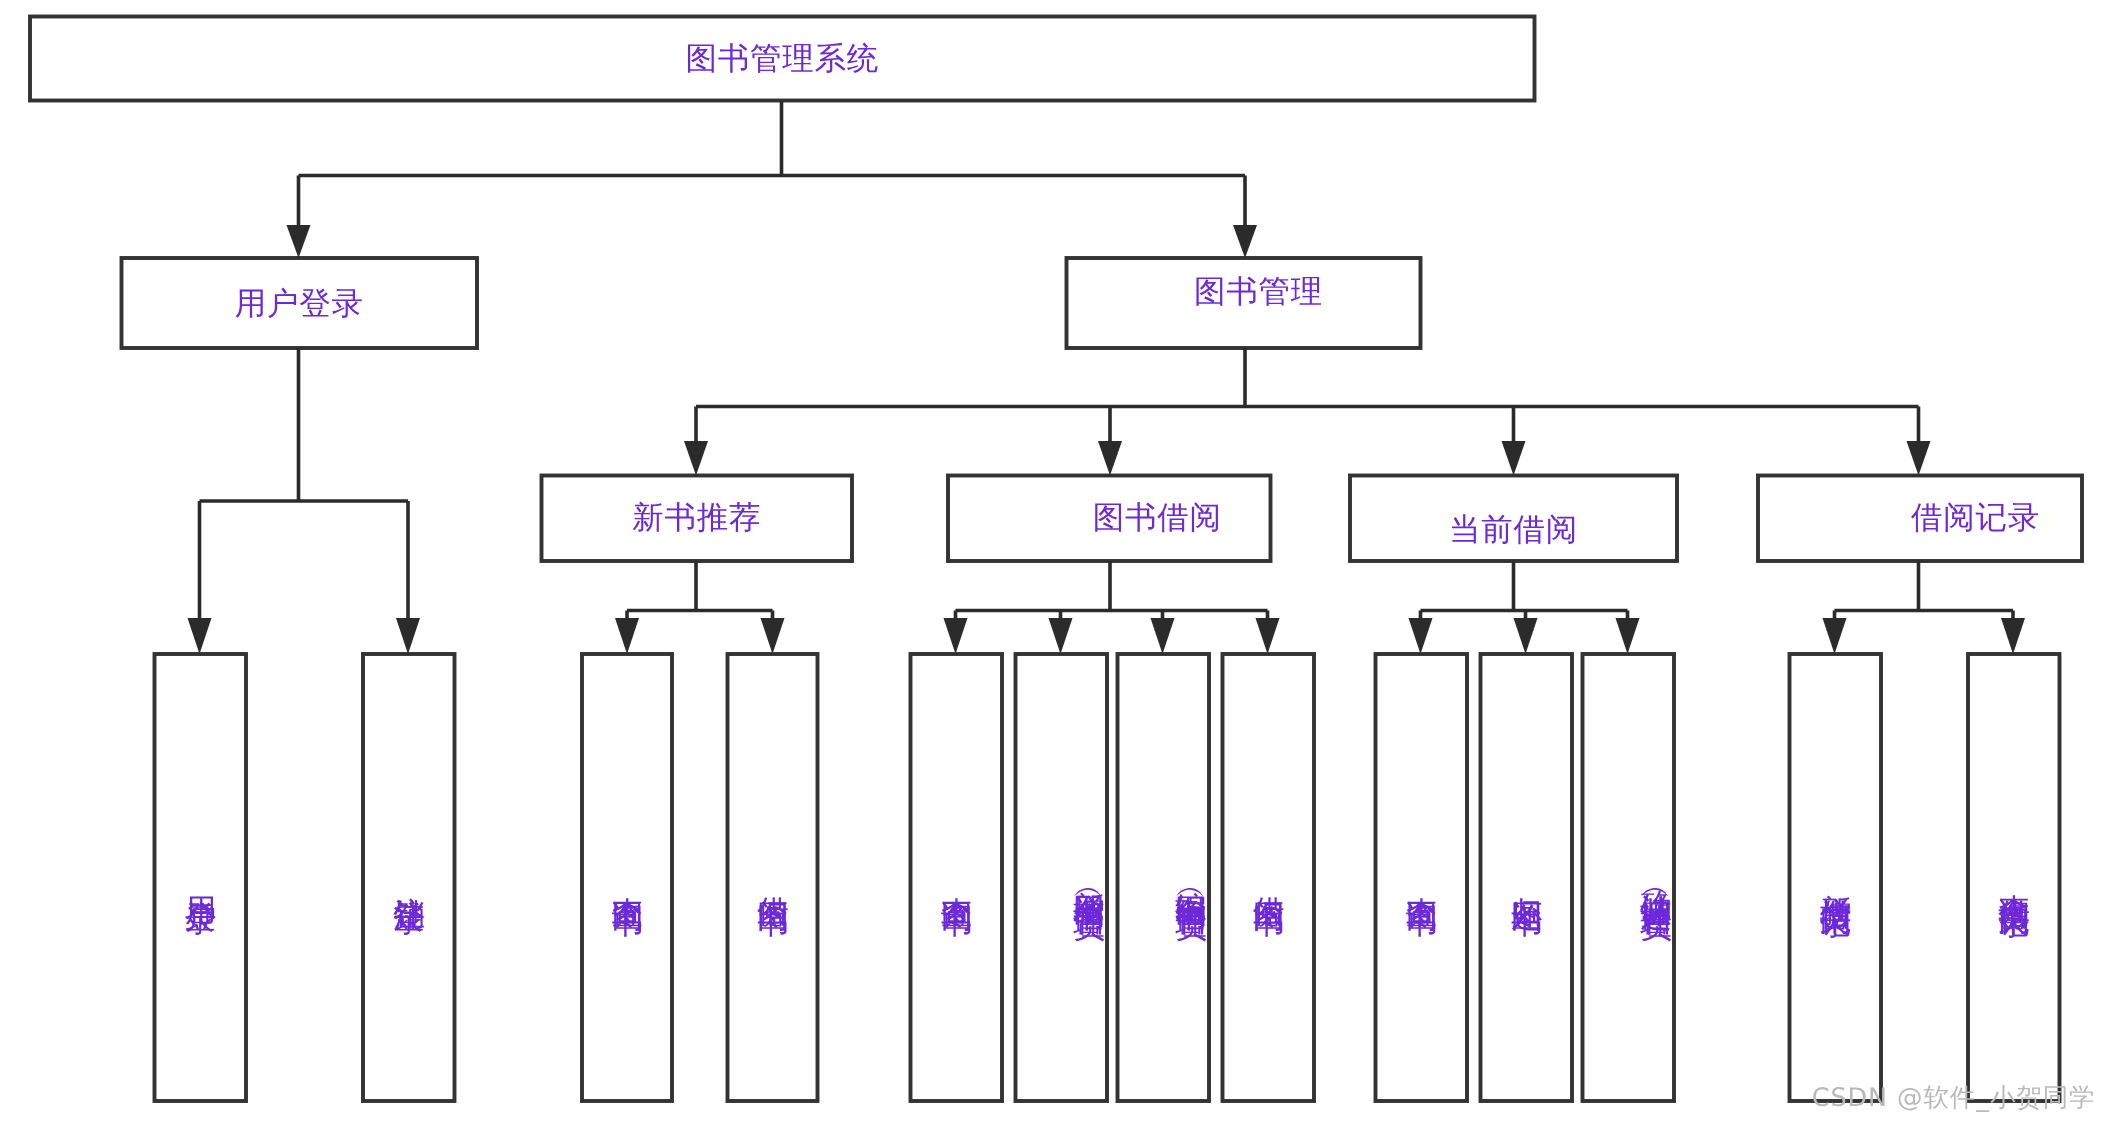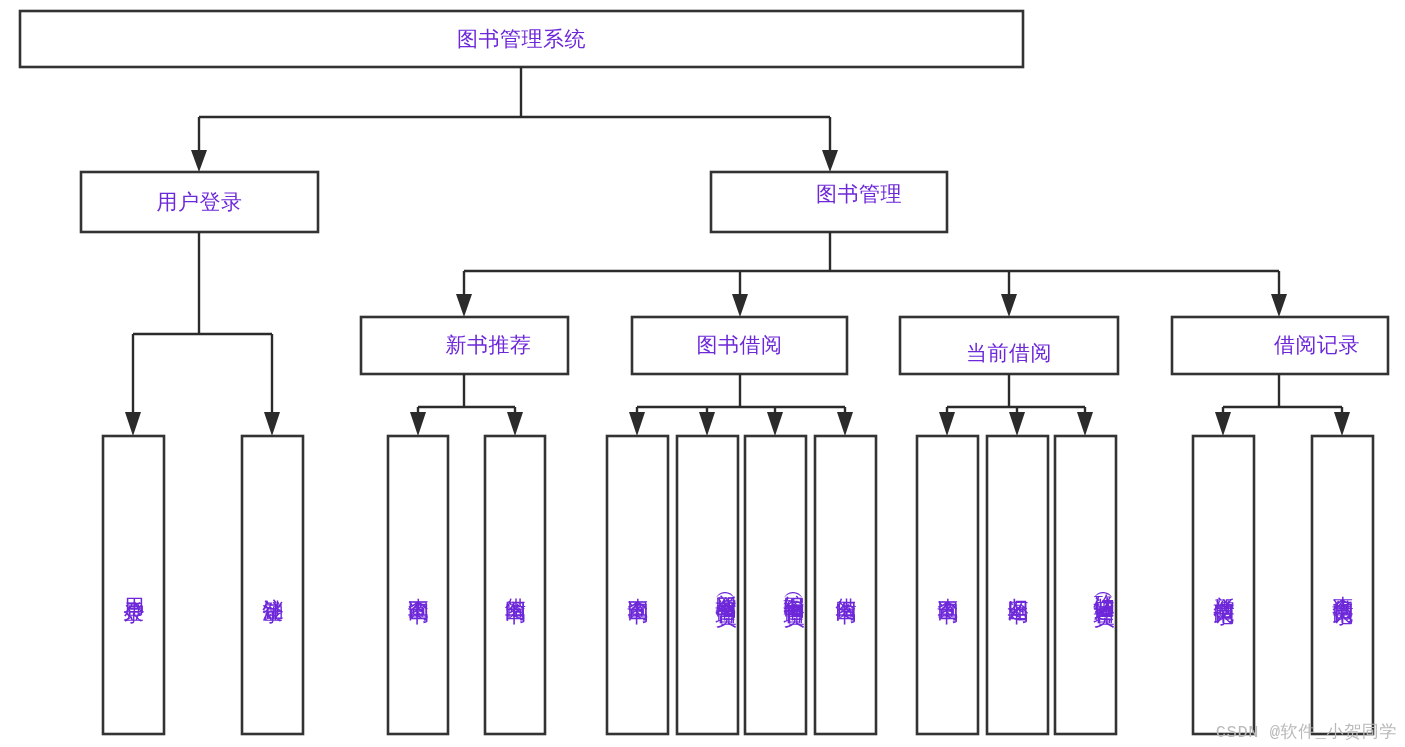--- a/index.html
+++ b/index.html
@@ -66,21 +66,20 @@
   }
   .watermark {
     position: absolute;
     right: 8px;
     bottom: 4px;
     font-size: 17px;
     color: #b9b9b9;
     letter-spacing: 0.6px;
     user-select: none;
     white-space: nowrap;
-    font-family: Liberation Mono, monospace;
   }
 </style>
 </head>
 <body>
 
 <div id="diagram-root">
 
   <svg class="flow" viewBox="0 0 1405 747">
 
     <rect class="node-box" x="20" y="11" width="1003" height="56"></rect>
@@ -167,24 +166,24 @@
     <path class="conn" d="M1223,407 L1342,407"></path>
     <path class="conn" d="M1223,407 L1223,420"></path>
     <polygon class="arrow-head" points="1215,412 1231,412 1223,436"></polygon>
     <path class="conn" d="M1342,407 L1342,420"></path>
     <polygon class="arrow-head" points="1334,412 1350,412 1342,436"></polygon>
   </svg>
 
   <div class="node-label" style="left:20px; top:11px; width:1003px; height:56px;">图书管理系统</div>
 
   <div class="node-label" style="left:81px; top:172px; width:237px; height:60px;">用户登录</div>
-  <div class="node-label" style="left:741px; top:172px; width:236px; height:44px;">图书管理</div>
-
-  <div class="node-label" style="left:361px; top:317px; width:207px; height:57px;padding-left:24px;">新书推荐</div>
-  <div class="node-label" style="left:632px; top:317px; width:215px; height:57px;">图书借阅</div>
+  <div class="node-label" style="left:721px; top:172px; width:236px; height:44px;">图书管理</div>
+
+  <div class="node-label" style="left:361px; top:317px; width:207px; height:57px;">新书推荐</div>
+  <div class="node-label" style="left:664px; top:317px; width:215px; height:57px;">图书借阅</div>
   <div class="node-label" style="left:900px; top:317px; width:218px; height:73px;">当前借阅</div>
   <div class="node-label" style="left:1209px; top:317px; width:216px; height:57px;">借阅记录</div>
 
   <div class="node-label vertical short" style="left:103px; top:436px; width:61px; height:298px;">用户登录</div>
   <div class="node-label vertical short" style="left:242px; top:436px; width:61px; height:298px;">注销登录</div>
 
   <div class="node-label vertical short" style="left:388px; top:436px; width:60px; height:298px;">查询图书</div>
   <div class="node-label vertical short" style="left:485px; top:436px; width:60px; height:298px;">借阅图书</div>
 
   <div class="node-label vertical short" style="left:607px; top:436px; width:61px; height:298px;">查询图书</div>

